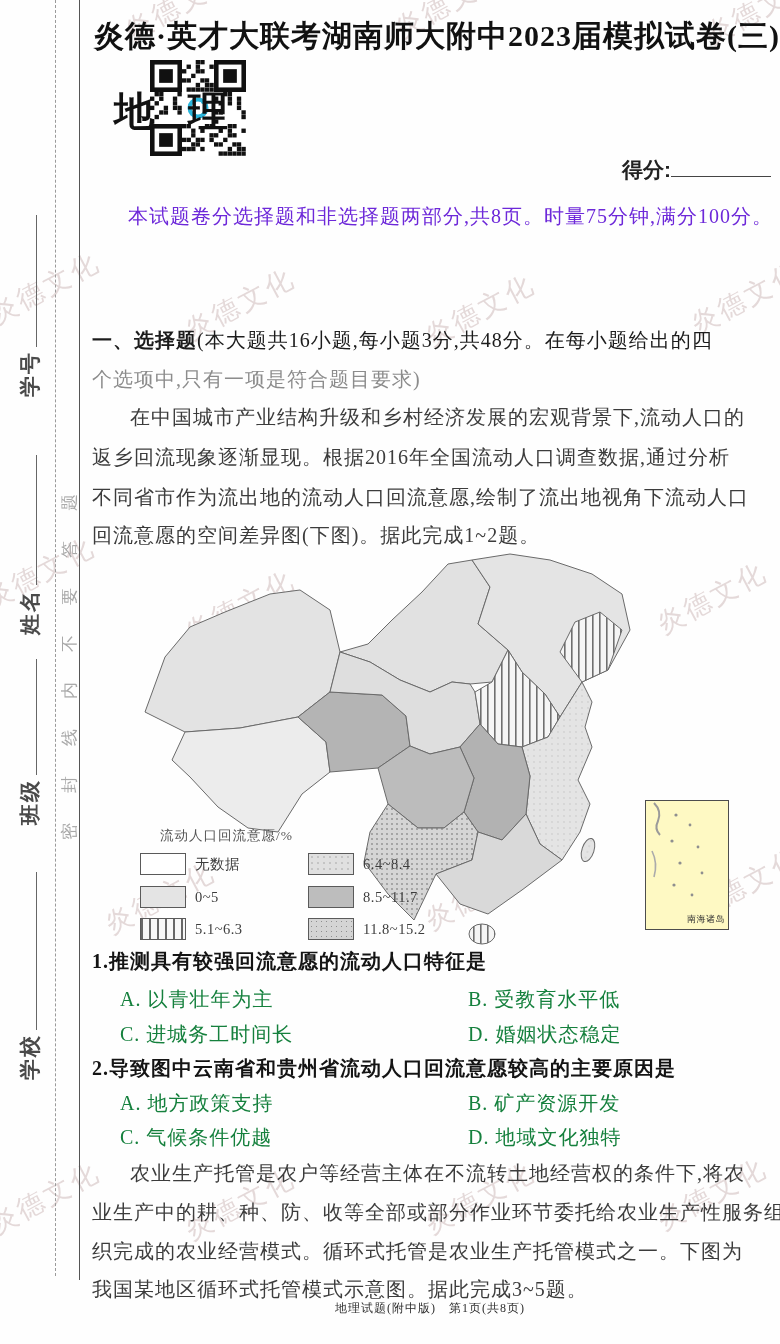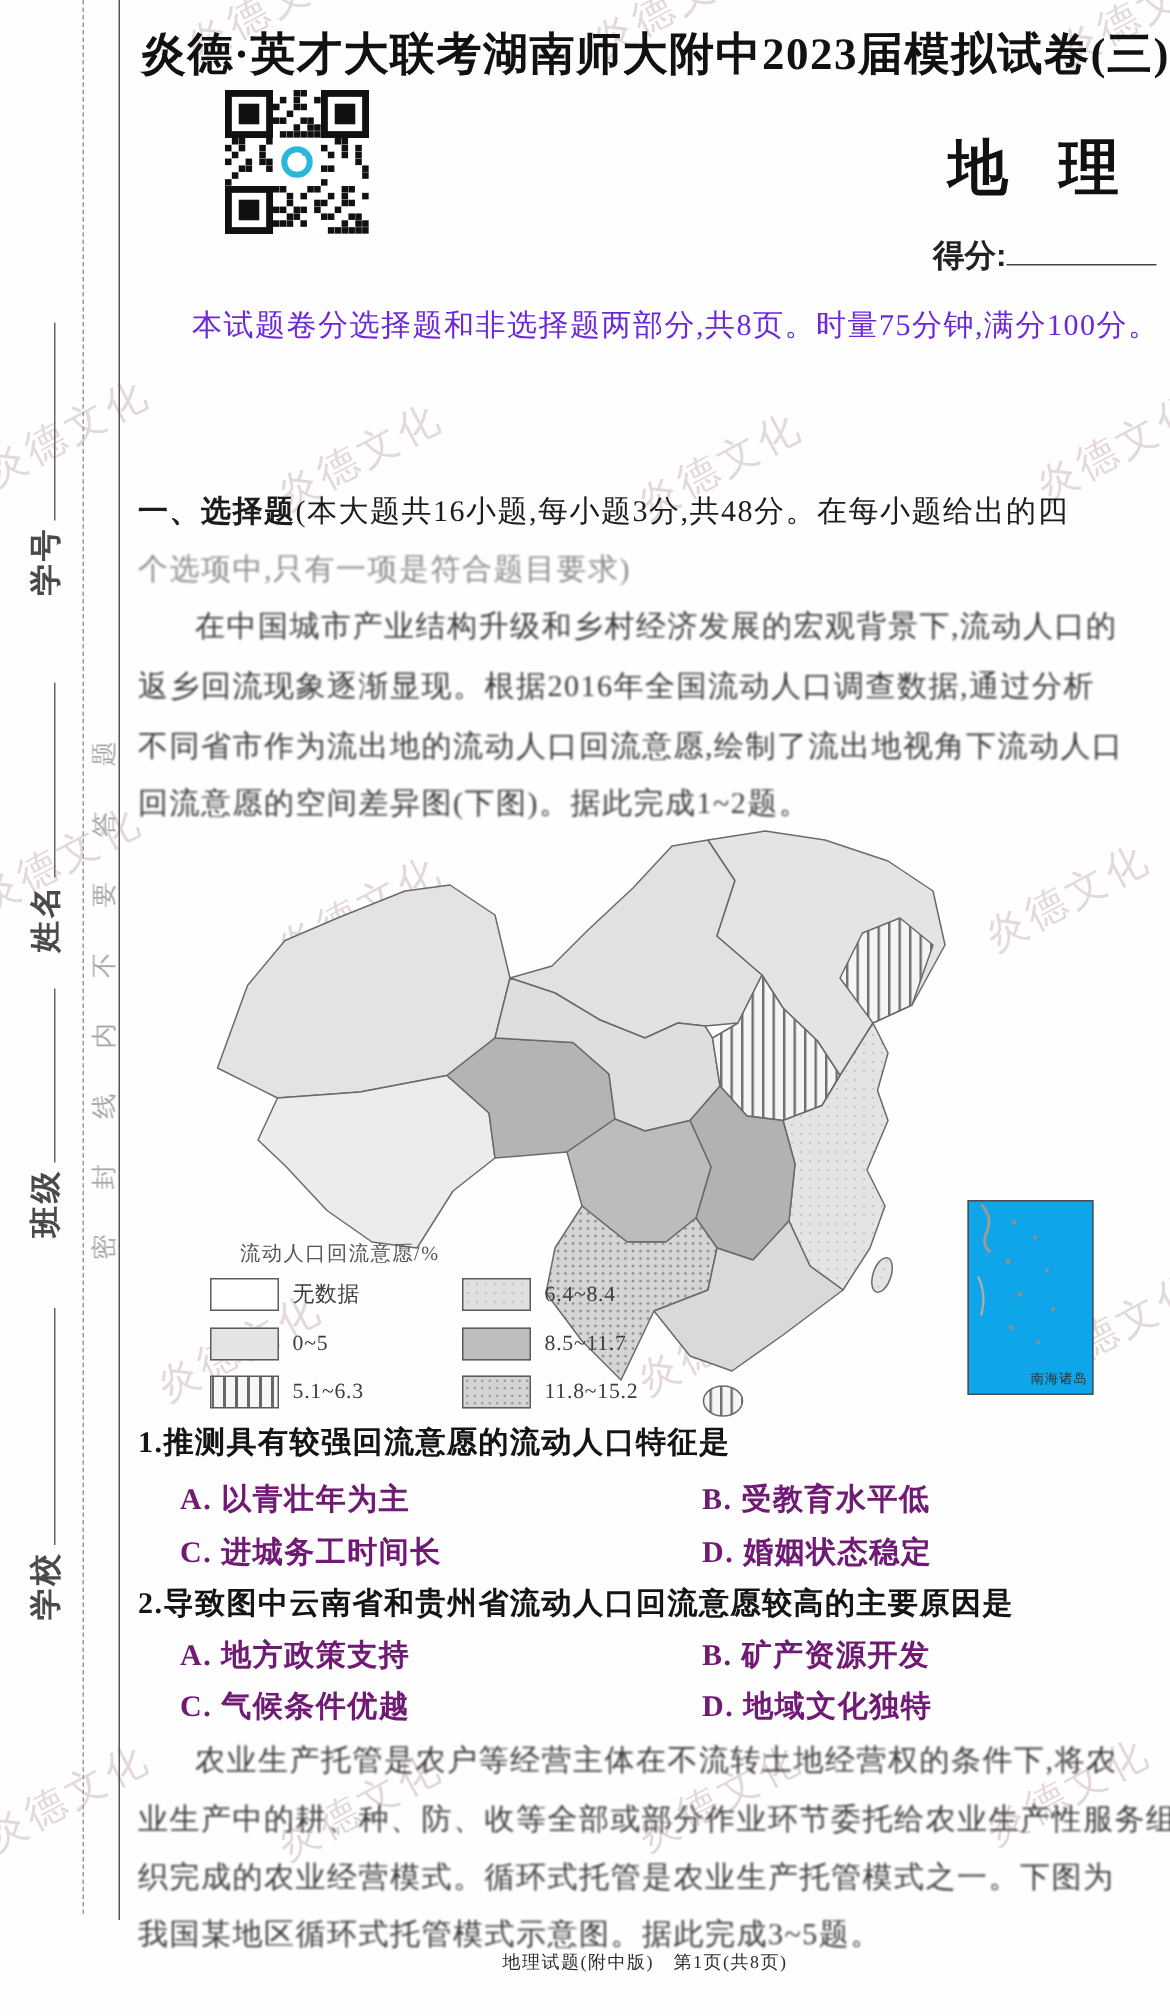--- a/index.html
+++ b/index.html
@@ -12,52 +12,52 @@
   .vline-solid{position:absolute;left:79px;top:0;width:0;height:1280px;border-left:1.6px solid #555;}
   .vline-dashed{position:absolute;left:55px;top:0;width:0;height:1276px;border-left:1.5px dashed #9a9a9a;}
   .mfield{position:absolute;transform:rotate(-90deg);white-space:nowrap;height:30px;line-height:30px;
           font-weight:bold;font-size:21px;letter-spacing:2px;color:#4a4a4a;}
   .mblank{display:inline-block;border-bottom:1.6px solid #666;height:20px;margin-left:4px;}
   .sealtext{position:absolute;transform:rotate(-90deg);white-space:nowrap;height:26px;line-height:26px;
             font-size:17px;letter-spacing:30px;color:#a8a8a8;filter:blur(0.4px);}
   
   .main-title{position:absolute;left:80px;top:16px;width:700px;text-align:right;
               font-weight:bold;font-size:30px;letter-spacing:1px;color:#111;}
-  .subject{position:absolute;left:80px;top:84px;width:700px;text-align:right;
+  .subject{position:absolute;left:80px;top:84px;width:700px;text-align:left;
            font-family:"Liberation Sans","DejaVu Sans",sans-serif;
            font-weight:bold;font-size:40px;letter-spacing:34px;color:#111;text-indent:34px;}
   .qr{position:absolute;left:150px;top:60px;width:96px;height:96px;}
   .score{position:absolute;left:622px;top:156px;font-family:"Liberation Sans","DejaVu Sans",sans-serif;
          font-weight:bold;font-size:21px;color:#222;}
   .score-line{display:inline-block;width:100px;height:20px;border-bottom:1.4px solid #444;}
   
   .line{position:absolute;white-space:nowrap;font-size:20px;letter-spacing:1px;}
   .notice{left:128px;top:203px;color:#6d28d9;}
   .sec-title{position:absolute;left:80px;top:264px;width:700px;text-align:center;
              font-family:"Liberation Sans","DejaVu Sans",sans-serif;font-weight:bold;font-size:21px;color:#161616;}
   .bq1{left:92px;top:327px;}
   .bq1 .bqh{font-family:"Liberation Sans","DejaVu Sans",sans-serif;font-weight:bold;}
   .bq2{left:92px;top:366px;color:#8c8c8c;filter:blur(0.7px);}
   .passage{color:#3c3c3c;filter:blur(0.75px);}
   .q-stem{color:#141414;font-weight:600;filter:blur(0.35px);}
-  .q-opt{color:#701a75;font-weight:700;filter:blur(0.35px);text-align:right;}
+  .q-opt{color:#15803d;font-weight:400;filter:blur(0.35px);text-align:right;}
   
   .figure{position:absolute;left:130px;top:532px;width:600px;height:430px;}
   .legend-title{position:absolute;left:30px;top:295px;font-size:13.5px;letter-spacing:1px;
                 color:#555;filter:blur(0.5px);}
   .lg-row{position:absolute;height:25px;line-height:25px;white-space:nowrap;filter:blur(0.4px);}
   .sw{display:inline-block;width:46px;height:22px;border:1.2px solid #5a5a5a;vertical-align:middle;box-sizing:border-box;}
   .sw-none{background:#fff;}
   .sw-light{background:#e4e4e4;}
   .sw-hatch{background:repeating-linear-gradient(90deg,#676767 0 1.6px,#f7f7f7 1.6px 8px);}
   .sw-dlight{background:#e0e0e0;background-image:radial-gradient(#c2c2c2 0.7px,transparent 0.8px);background-size:6px 6px;}
   .sw-med{background:#bdbdbd;}
   .sw-dots{background:#d4d4d4;background-image:radial-gradient(#8e8e8e 0.9px,transparent 1px);background-size:5px 5px;}
   .lg-label{font-size:14.5px;margin-left:9px;color:#3d3d3d;letter-spacing:0.5px;vertical-align:middle;}
-  .inset{position:absolute;left:515px;top:268px;width:82px;height:128px;border:1.3px solid #4d4d4d;background:#0ea5e9;}
+  .inset{position:absolute;left:515px;top:268px;width:82px;height:128px;border:1.3px solid #4d4d4d;background:#fef9c3;}
   .inset-label{position:absolute;right:3px;bottom:3px;font-size:9px;color:#333;letter-spacing:0.5px;}
   
   .footer{position:absolute;left:80px;top:1300px;width:700px;text-align:center;
           font-size:12px;color:#2e2e2e;letter-spacing:1px;filter:blur(0.4px);}
 </style>
 </head>
 <body>
 
 <div class="page">
 

